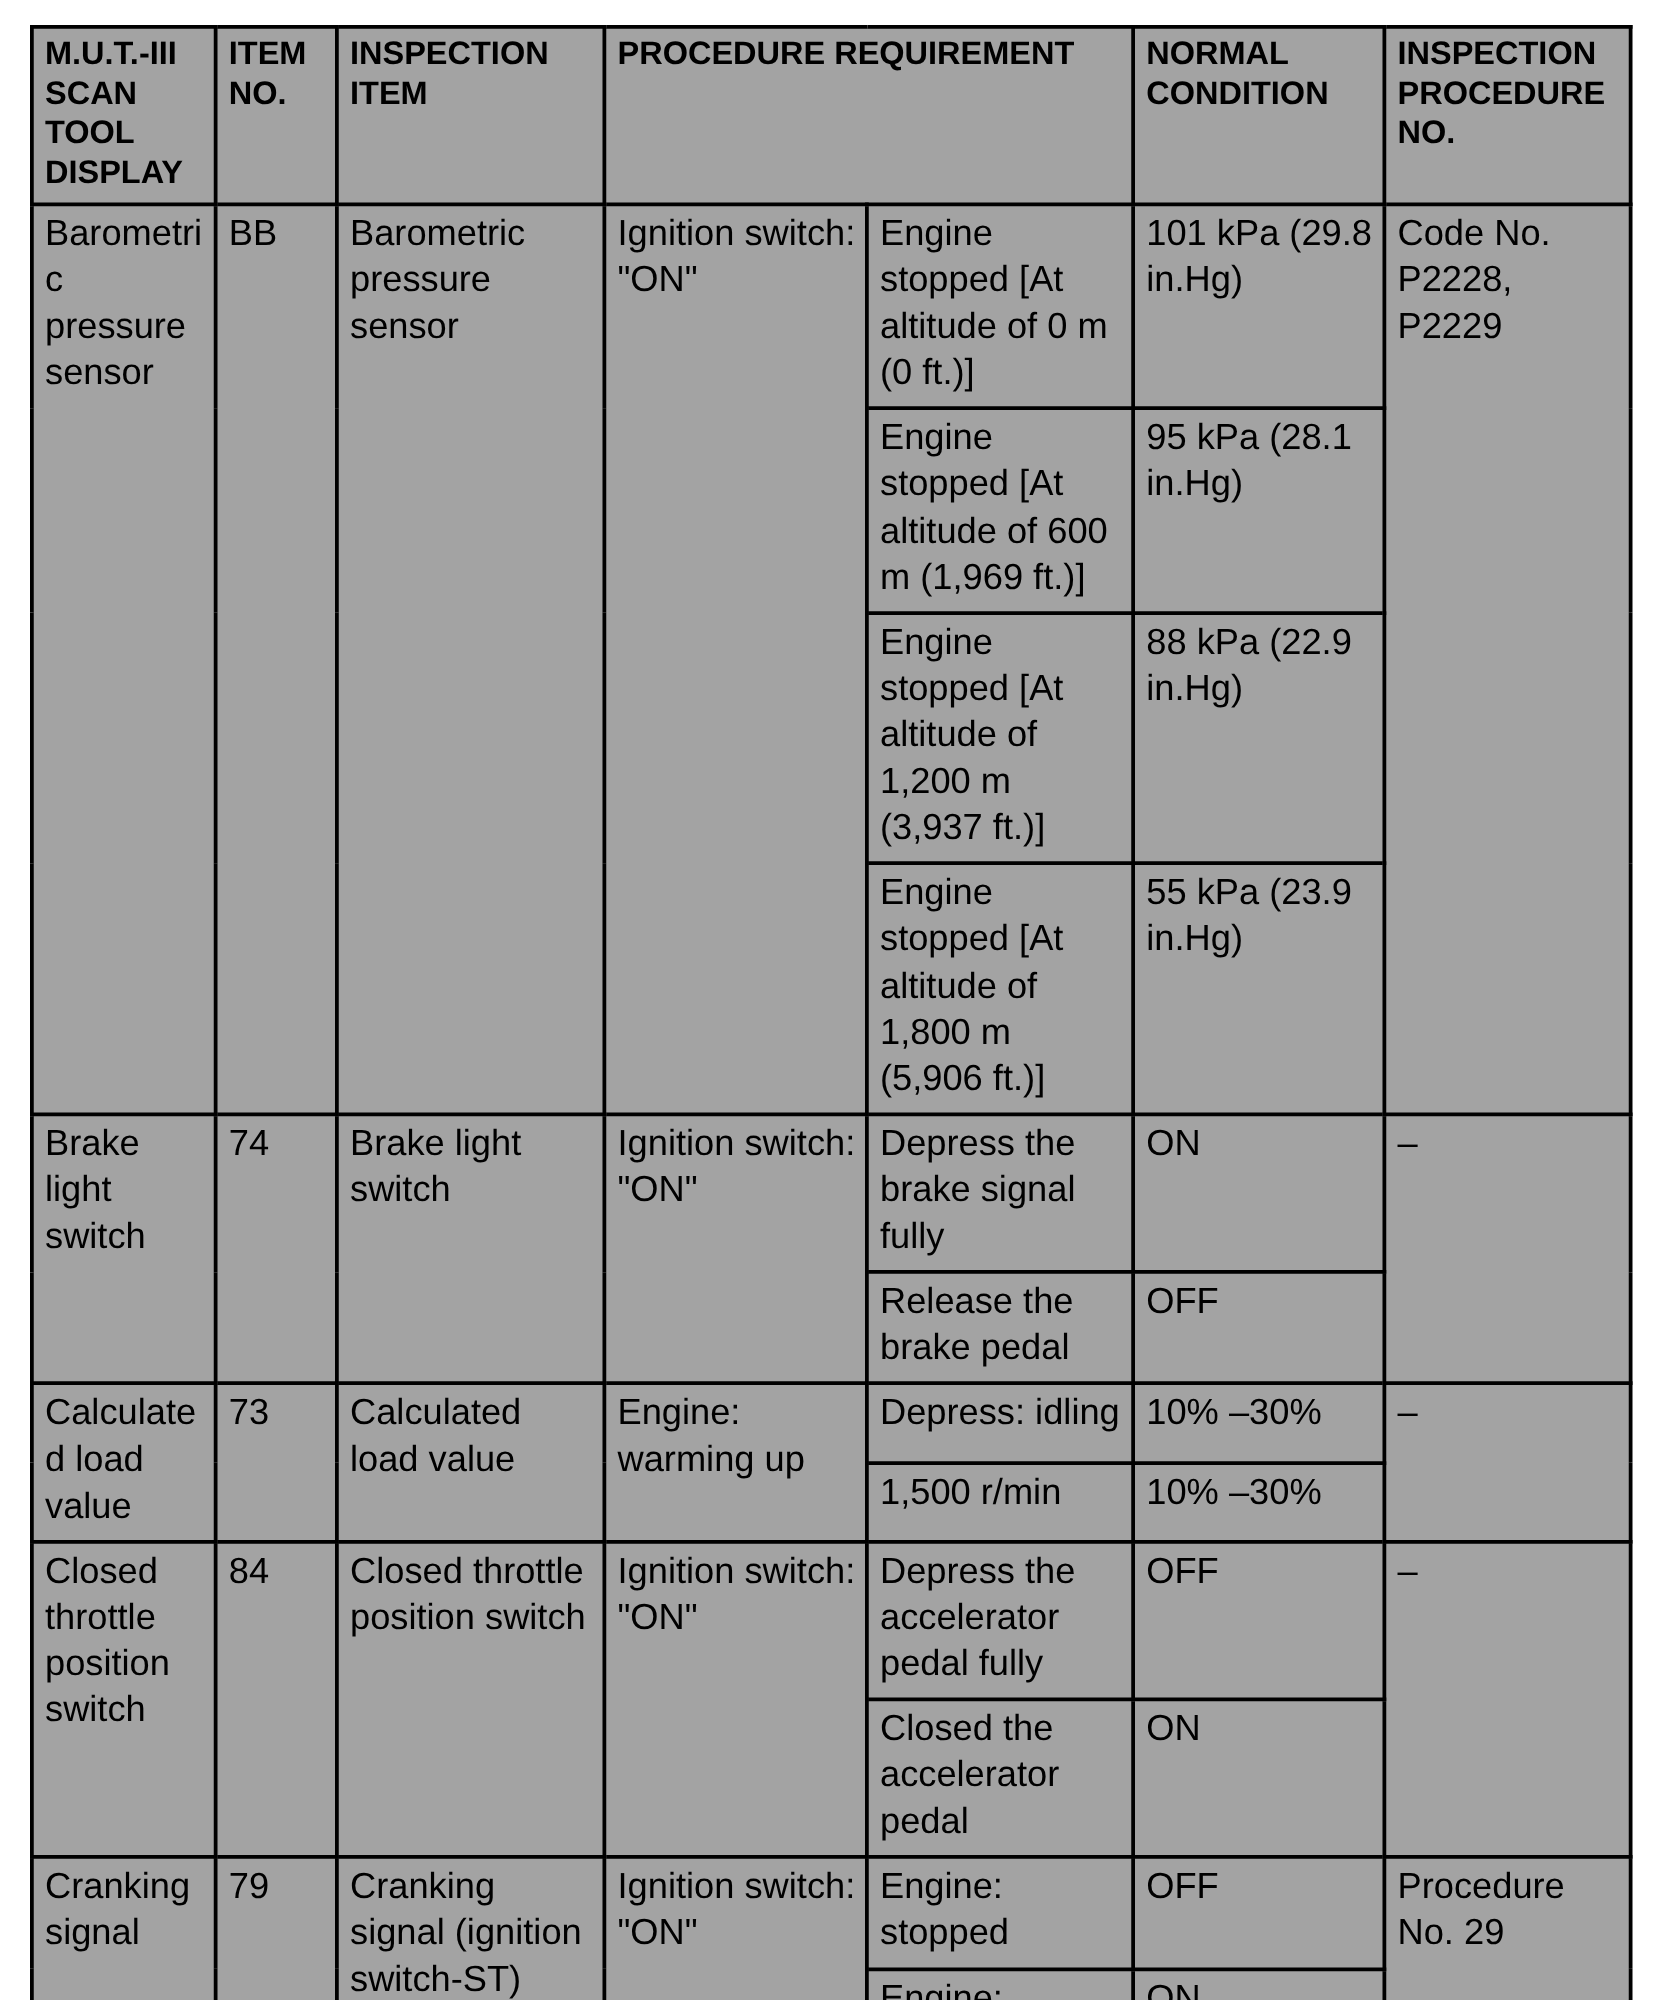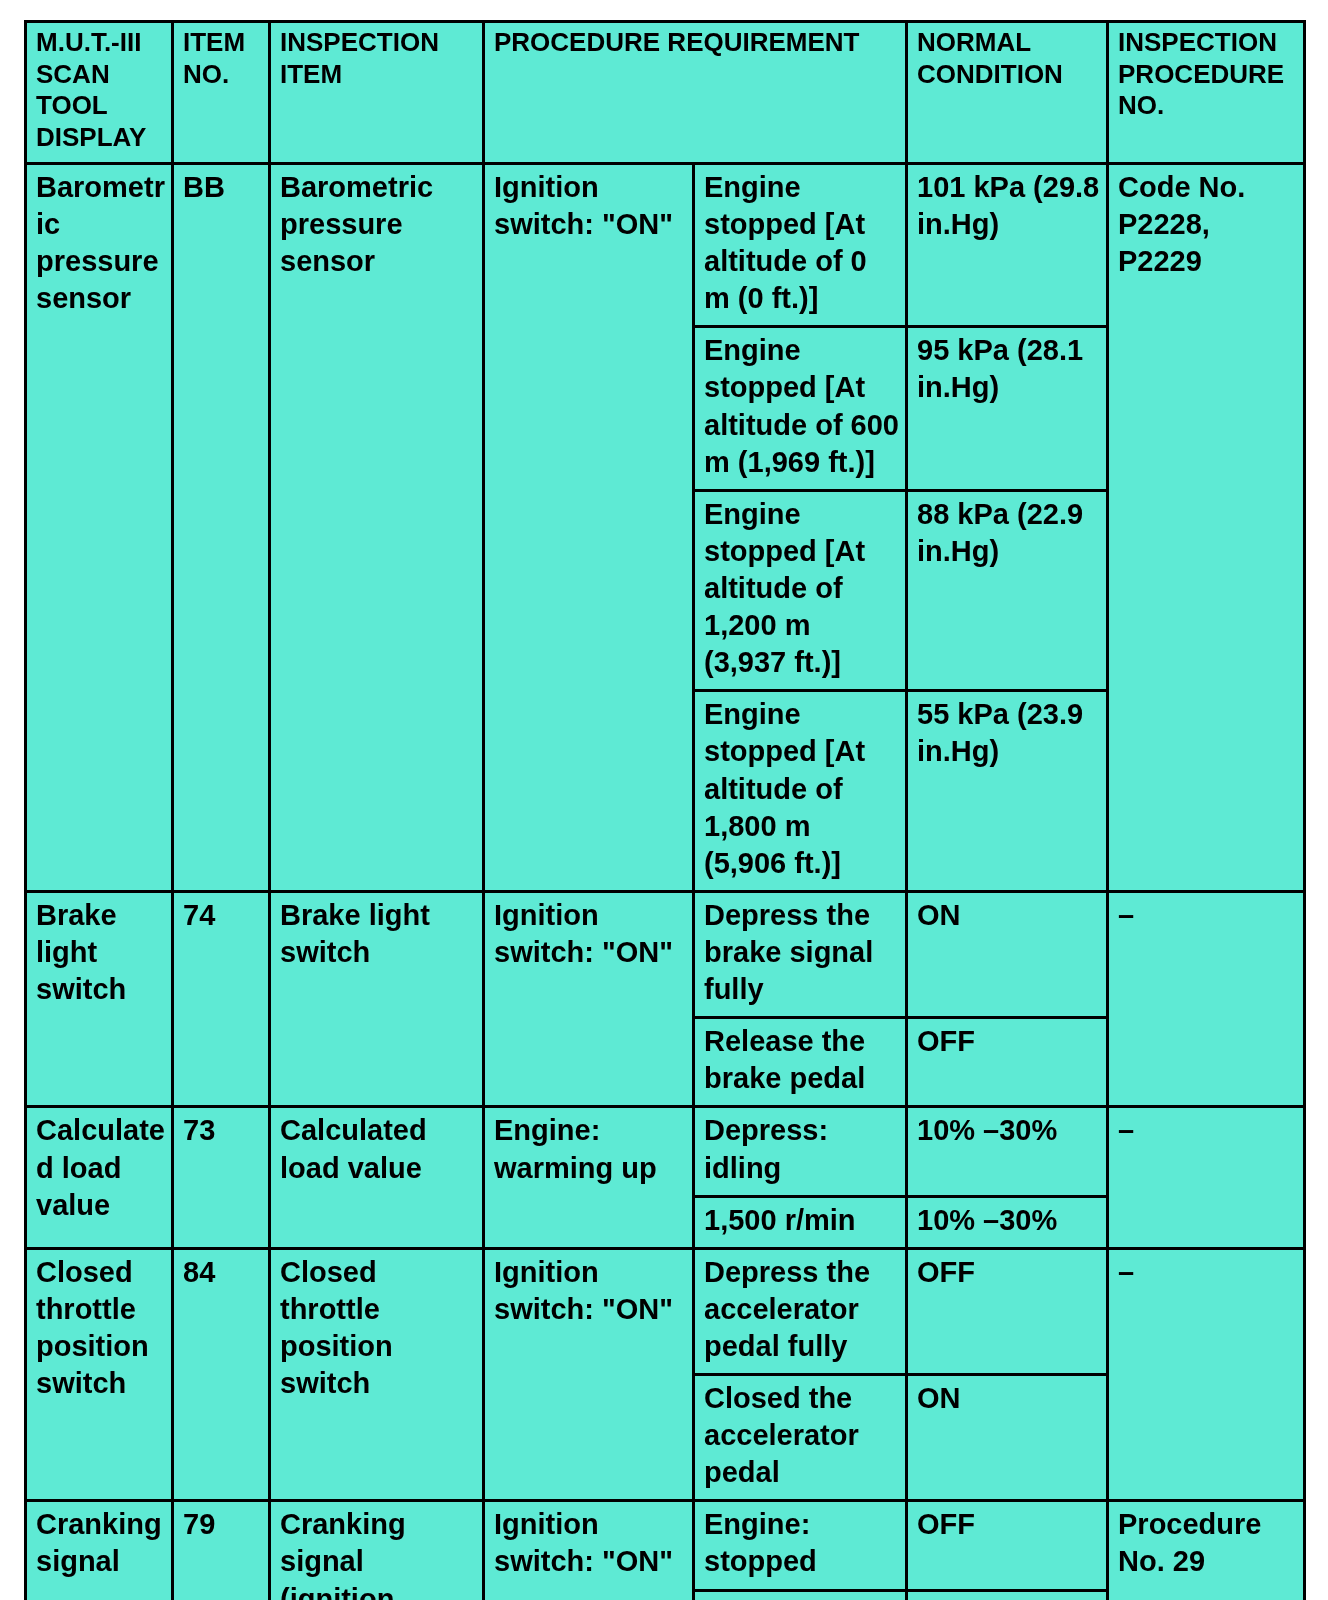--- a/index.html
+++ b/index.html
@@ -25,31 +25,31 @@
     width: 1279px;
   }
   table.data-list th,
   table.data-list td {
     border: 3px solid #000000;
     vertical-align: top;
     text-align: left;
     padding: 4px 6px 8px 9px;
     overflow-wrap: break-word;
     word-wrap: break-word;
-    background: #5eead4;
+    background: #a3a3a3;
   }
   table.data-list th {
     font-size: 26px;
     line-height: 1.22;
     font-weight: bold;
   }
   table.data-list td {
     font-size: 29px;
     line-height: 1.28;
-    font-weight: bold;
+    font-weight: normal;
   }
 </style>
 </head>
 <body>
 
 <div class="page">
   <table class="data-list">
     <colgroup>
       <col style="width:147px">
       <col style="width:97px">

